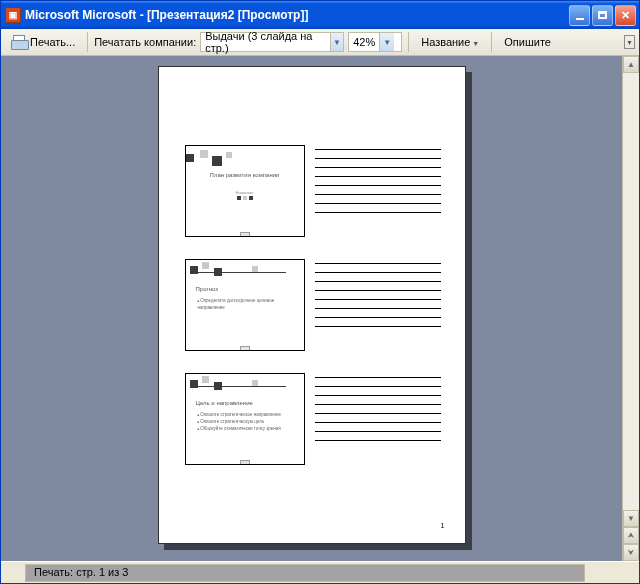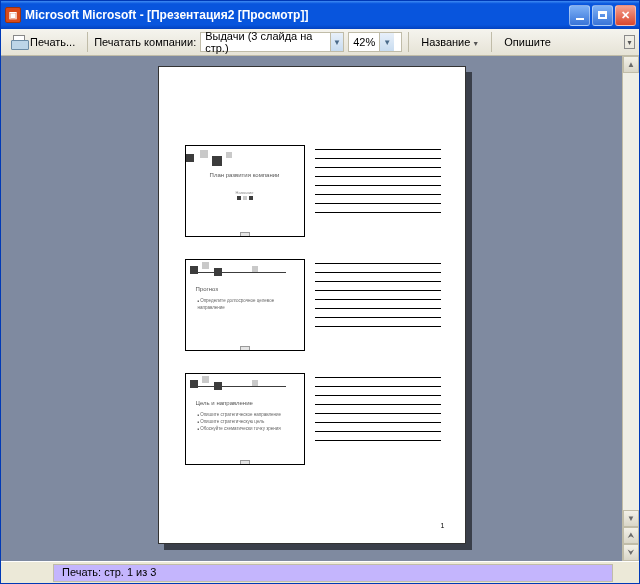--- a/index.html
+++ b/index.html
@@ -201,24 +201,24 @@
     height:22px;
     background:#ece9d8;
     border-top:1px solid #fff;
     display:flex;
     align-items:center;
     font-size:11px;
     padding:0 4px;
   }
   .status-cell {
     border:1px solid #c0bca8;
-    background:#c4b5fd;
+    background:#a3a3a3;
     height:18px;
     padding:1px 8px;
-    margin-left:48px;
+    margin-left:20px;
     width:560px;
   }
 </style>
 </head>
 <body>
 
 <div class="window">
 
   <div class="titlebar">
     <div class="app-icon">▣</div>

